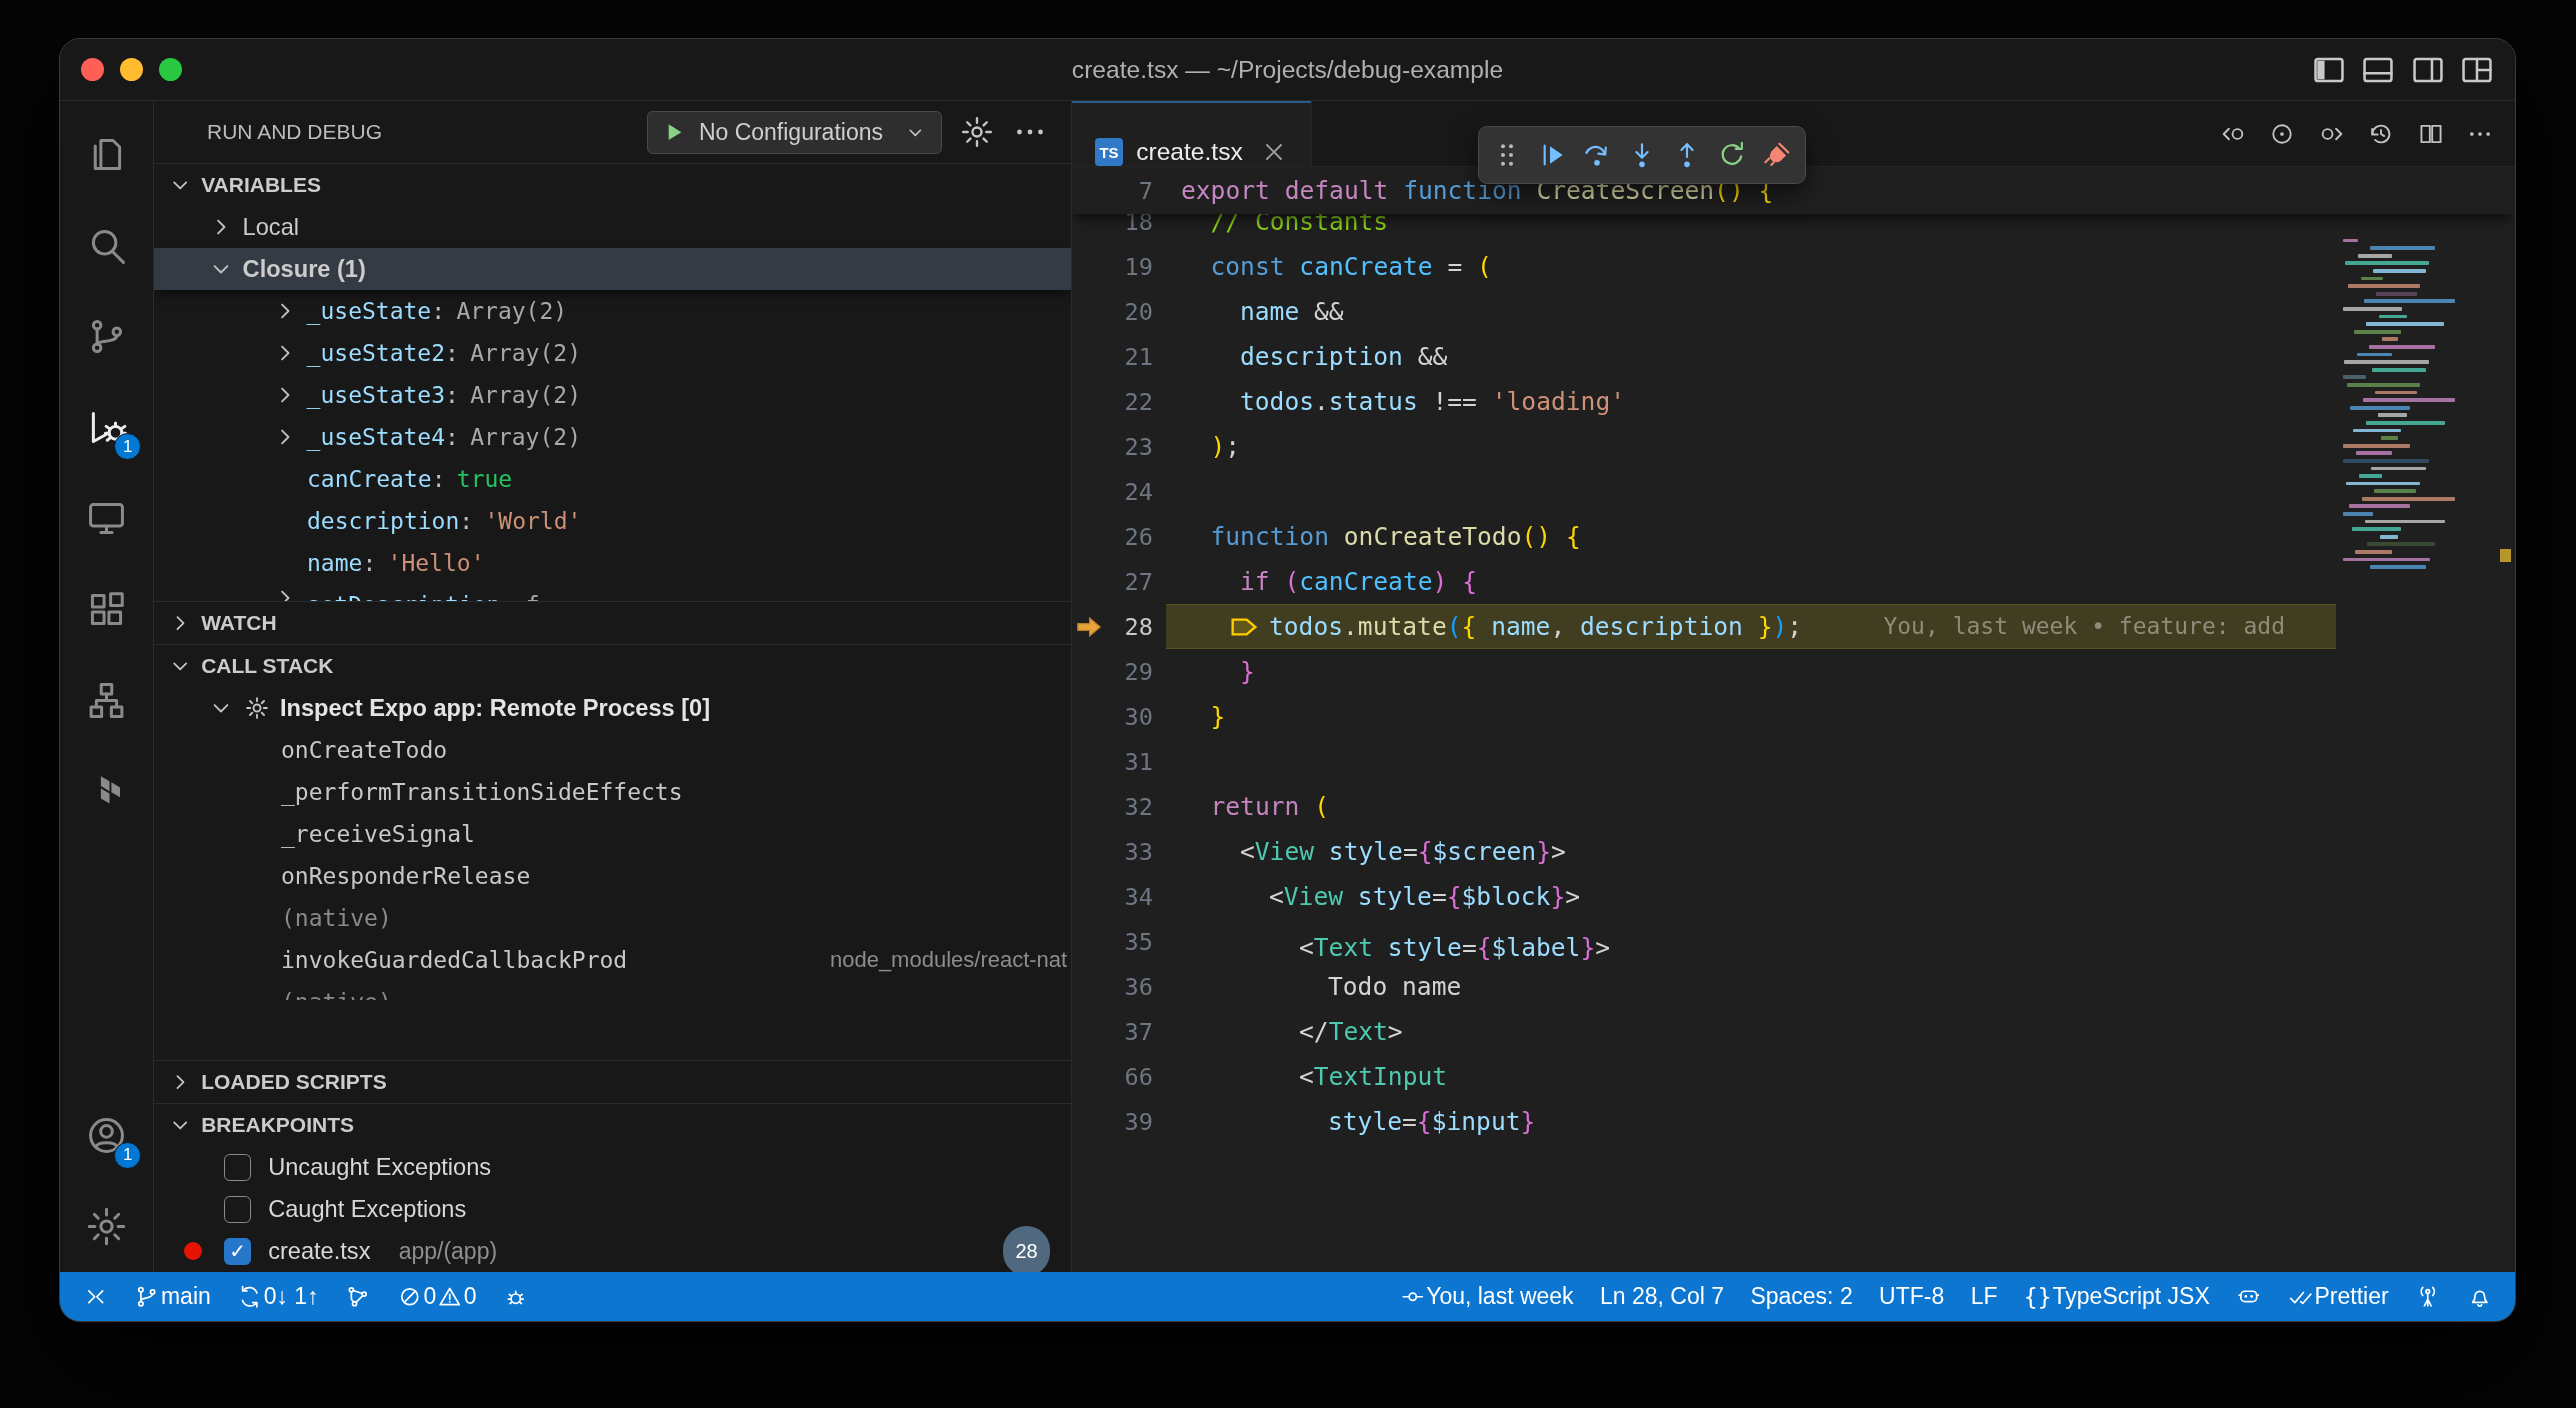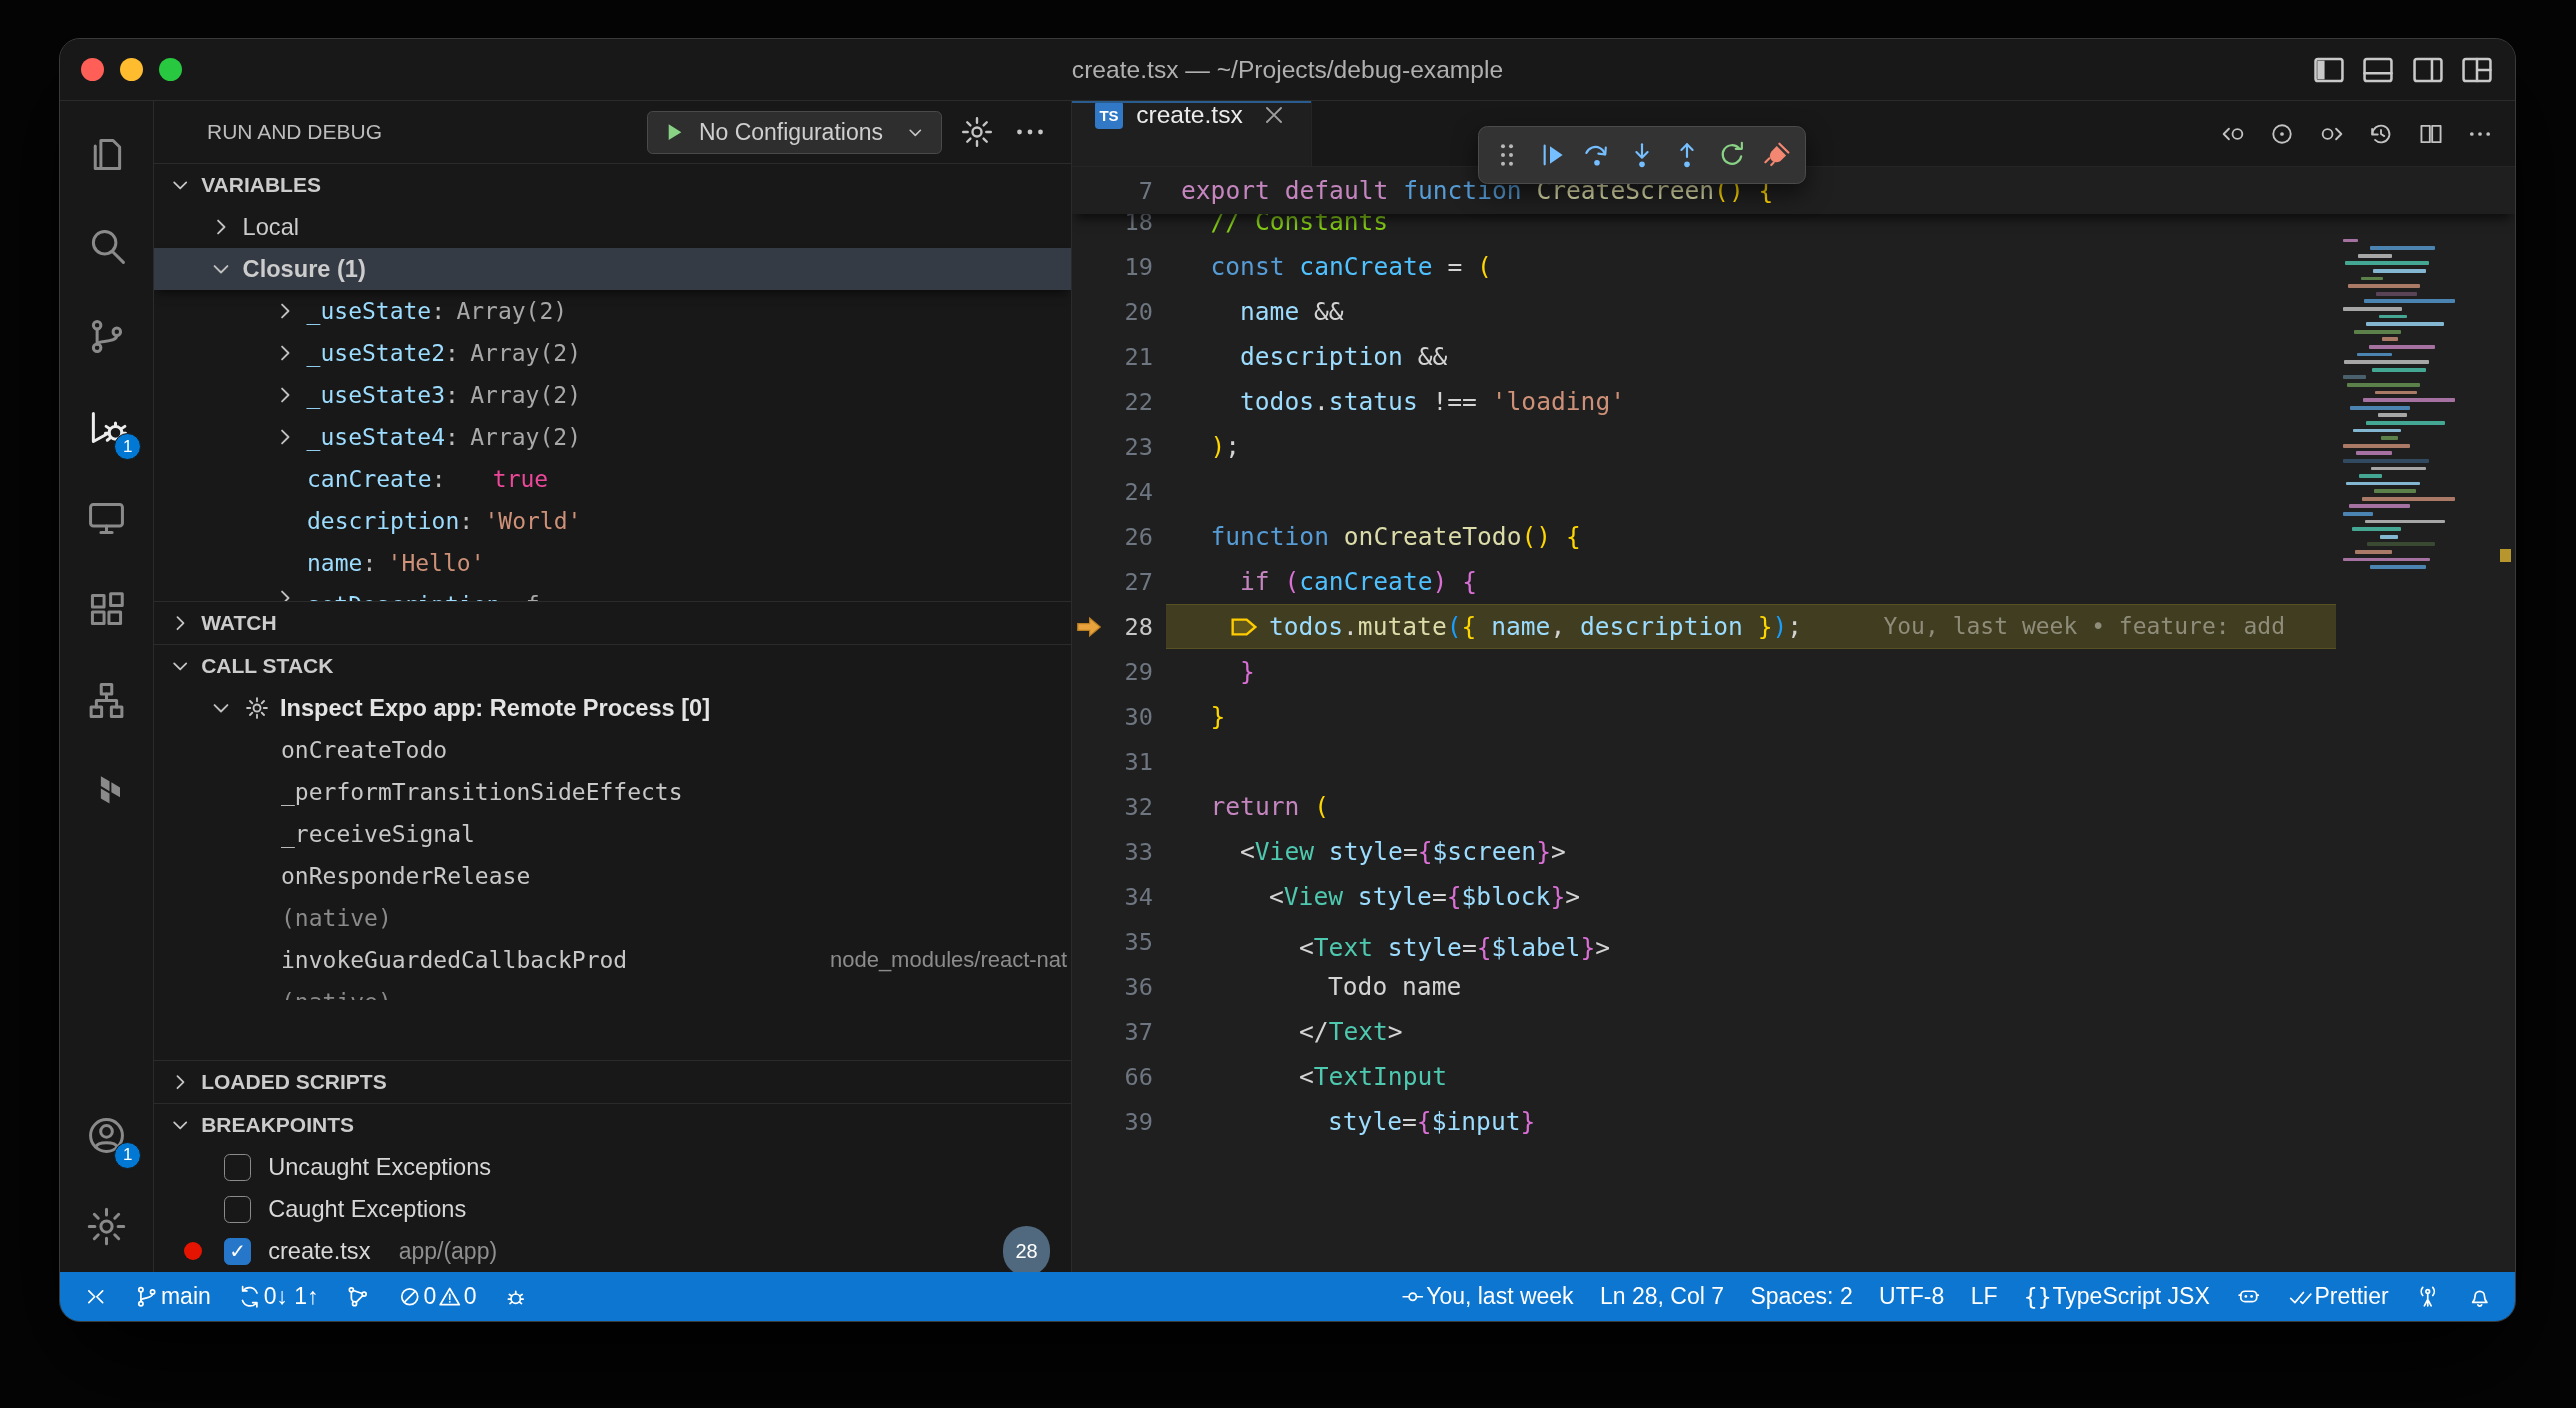--- a/index.html
+++ b/index.html
@@ -59,21 +59,21 @@
     line-height:42px;position:relative;flex:none;}
   .twistie{width:28px;height:28px;flex:none;color:#c0c0c0;margin-right:7.6px;}
   .tw-spacer{width:36px;flex:none;}
   .scope-row{padding-left:53px;}
   .scope-row.selected{background:#343b44;font-weight:700;z-index:2;
     box-shadow:0 6.6px 8.5px -2.8px rgba(0,0,0,.5);}
   .var-row{padding-left:117px;font-family:"DejaVu Sans Mono",monospace;font-size:23px;}
   .vname{color:#9CDCFE;}
   .vsep{color:#bdbdbd;margin-right:11.3px;}
   .vval-obj{color:#a8a8a8;}
-  .vval-bool{color:#ec4899;margin-left:36px;}
+  .vval-bool{color:#22c55e;}
   .vval-str{color:#CE9178;}
   .partial{height:17px;overflow:hidden;align-items:flex-start;}
 
   .session-row{padding-left:53px;font-weight:700;color:#e4e4e4;font-size:23.6px;}
   .session-icon{width:28px;height:28px;color:#c5c5c5;margin-right:9.4px;}
   .frame-row{padding-left:127px;font-family:"DejaVu Sans Mono",monospace;font-size:23px;color:#c8c8c8;}
   .frame-row.dim{color:#8a8a8a;}
   .frame-path{margin-left:auto;padding-right:3.8px;color:#8c8c8c;font-size:22px;
     font-family:"Liberation Sans",sans-serif;white-space:nowrap;overflow:hidden;max-width:397px;}
   .frame-row.partial{height:19px;}
@@ -86,21 +86,21 @@
   .cb.checked{background:#2677c9;border-color:#2677c9;}
   .bp-label{font-size:23.6px;color:#d8d8d8;margin-left:3.8px;}
   .bp-detail{color:#8f8f8f;font-size:23px;margin-left:15px;}
   .bp-badge{margin-left:auto;margin-right:21px;background:#50697f;color:#fff;border-radius:943px;
     font-size:20px;padding:3.8px 12.3px;}
 
   
   .editor{flex:1;display:flex;flex-direction:column;min-width:0;background:#1f1f1f;position:relative;}
   .tabbar{height:66px;background:#181818;display:flex;align-items:stretch;flex:none;
     border-bottom:0.9px solid #252525;}
-  .tab{display:flex;align-items:flex-start;gap:13.2px;background:#1f1f1f;padding:0 23px;
+  .tab{display:flex;align-items:flex-end;gap:13.2px;background:#1f1f1f;padding:0 23px;
     border-right:0.9px solid #252525;position:relative;}
   .tab::before{content:"";position:absolute;top:0;left:0;right:0;height:1.9px;background:#2a5d8f;}
   .ts-badge{width:28px;height:28px;background:#3178c6;color:#fff;border-radius:3.8px;font-size:15px;
     font-weight:700;display:flex;align-items:center;justify-content:center;}
   .tab-label{color:#ececec;font-size:24.6px;}
   .tab-close{width:28px;height:28px;color:#9f9f9f;margin-left:3.8px;}
   .editor-actions{margin-left:auto;display:flex;align-items:center;gap:9.4px;padding-right:15px;}
   .ea-icon{width:40px;height:40px;color:#c2c2c2;display:flex;align-items:center;justify-content:center;}
   .ea-icon .i{width:28px;height:28px;}
 

